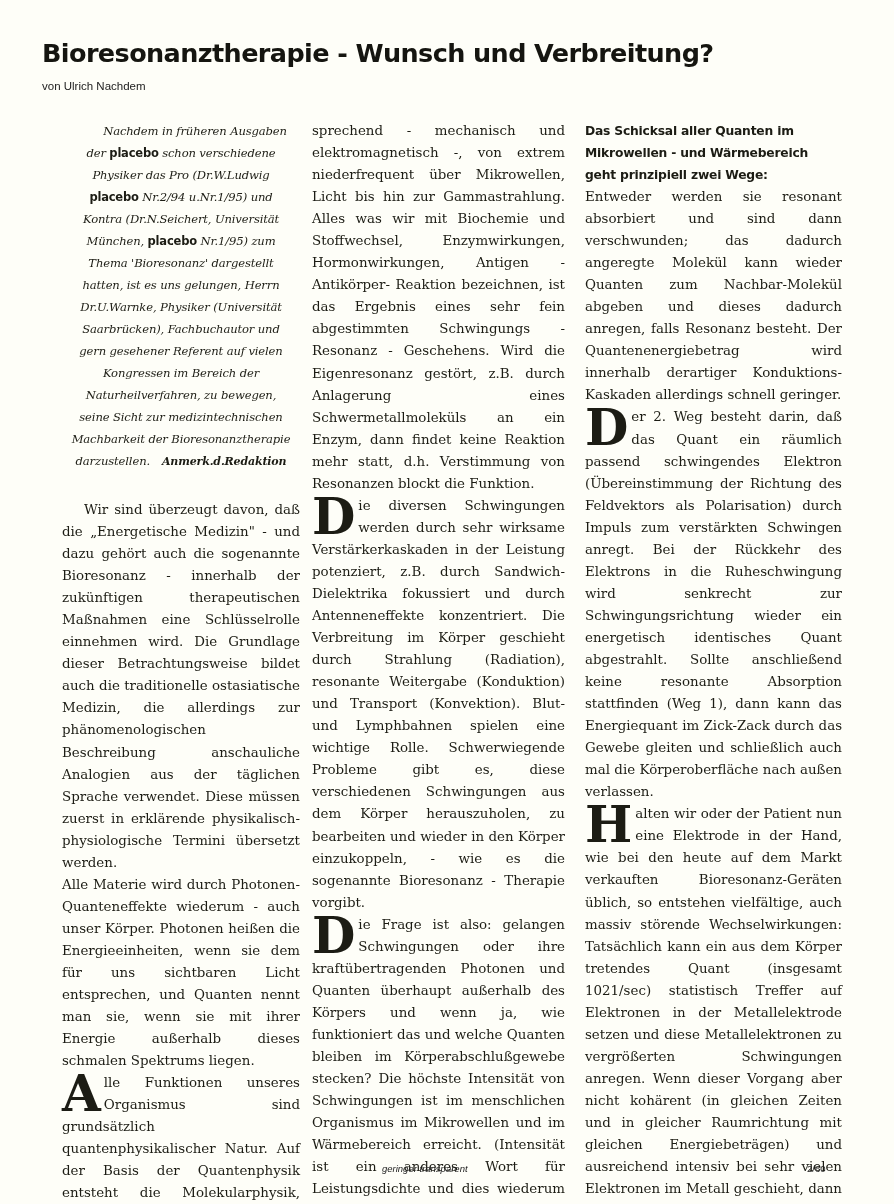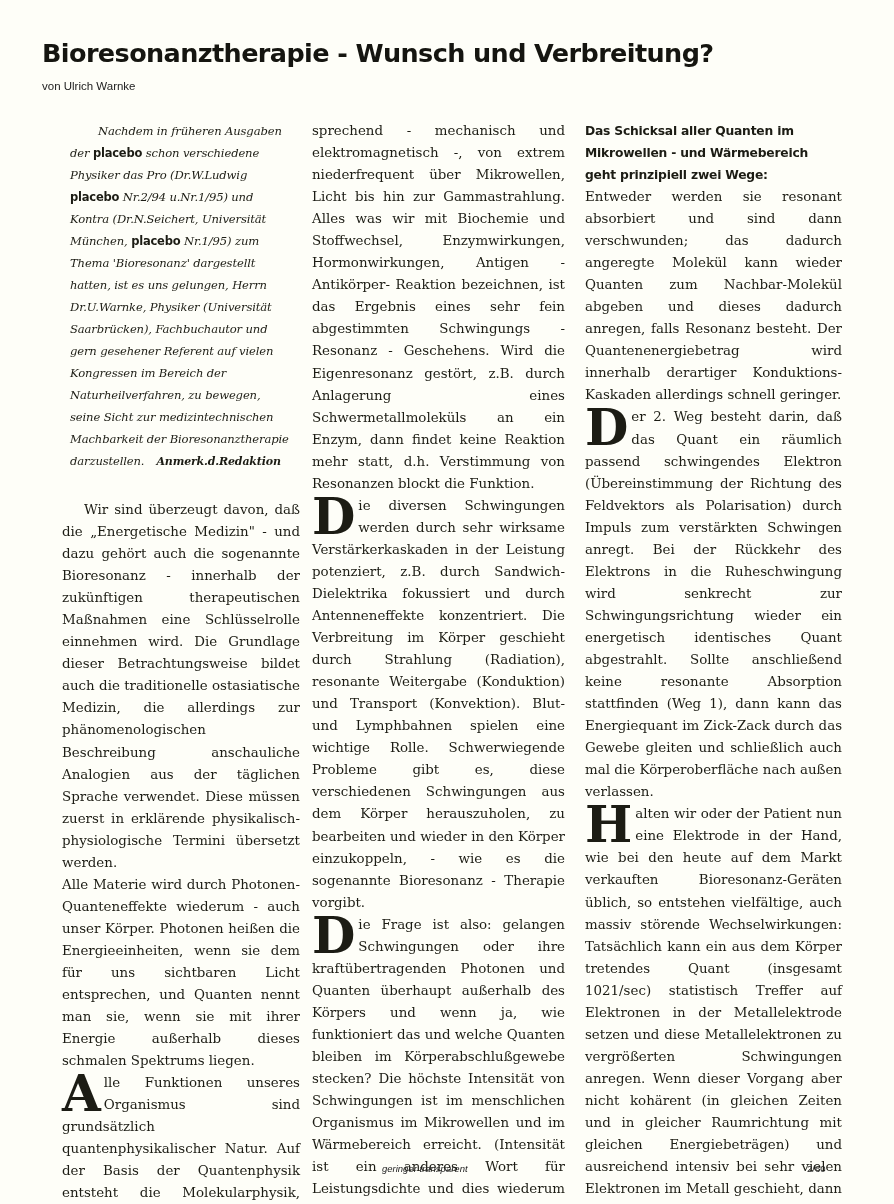--- a/index.html
+++ b/index.html
@@ -25,21 +25,21 @@
     position: absolute; top: 120px;
     font-size: 13.4px; line-height: 22.05px;
     text-align: justify;
   }
   .col p { margin: 0; }
   .col1 { left: 62px; width: 238px; }
   .col2 { left: 312px; width: 253px; }
   .col3 { left: 585px; width: 257px; }
   .intro {
     font-style: italic; font-size: 11.6px; line-height: 22px;
-    text-align: left; margin-left: 8px !important; width: 222px;
+    text-align: center; margin-left: 8px !important; width: 222px;
     text-indent: 28px;
     letter-spacing: -0.15px;
     margin-bottom: 26px !important;
   }
   .intro .brand {
     font-family: "DejaVu Sans", sans-serif; font-style: normal;
     font-weight: bold; font-size: 11.5px; letter-spacing: -0.2px;
   }
   .intro .note { font-size: 11px; margin-left: 12px; font-weight: bold; }
   .indent { text-indent: 22px; }
@@ -61,21 +61,21 @@
   .footer-right {
     position: absolute; left: 807px; top: 1163px;
     font-family: "Liberation Sans", sans-serif;
     font-size: 9.5px; color: #222;
   }
 </style>
 </head>
 <body>
 
 <div class="title">Bioresonanztherapie - Wunsch und Verbreitung?</div>
-<div class="byline">von Ulrich Warnke</div>
+<div class="byline">von Ulrich Nachdem</div>
 
 <div class="col col1">
   <p class="intro"><span>Nachdem in früheren Ausgaben der </span><span class="brand">placebo</span><span> schon verschiedene Physiker das Pro (Dr.W.Ludwig </span><span class="brand">placebo</span><span> Nr.2/94 u.Nr.1/95) und Kontra (Dr.N.Seichert, Universität München, </span><span class="brand">placebo</span><span> Nr.1/95) zum Thema 'Bioresonanz' dargestellt hatten, ist es uns gelungen, Herrn Dr.U.Warnke, Physiker (Universität Saarbrücken), Fachbuchautor und gern gesehener Referent auf vielen Kongressen im Bereich der Naturheilverfahren, zu bewegen, seine Sicht zur medizintechnischen Machbarkeit der Bioresonanztherapie darzustellen.</span><span class="note">Anmerk.d.Redaktion</span></p>
   <p class="indent">Wir sind überzeugt davon, daß die „Energetische Medizin" - und dazu gehört auch die sogenannte Bioresonanz - innerhalb der zukünftigen therapeutischen Maßnahmen eine Schlüsselrolle einnehmen wird. Die Grundlage dieser Betrachtungsweise bildet auch die traditionelle ostasiatische Medizin, die allerdings zur phänomenologischen Beschreibung anschauliche Analogien aus der täglichen Sprache verwendet. Diese müssen zuerst in erklärende physikalisch-physiologische Termini übersetzt werden.</p>
   <p>Alle Materie wird durch Photonen-Quanteneffekte wiederum - auch unser Körper. Photonen heißen die Energieeinheiten, wenn sie dem für uns sichtbaren Licht entsprechen, und Quanten nennt man sie, wenn sie mit ihrer Energie außerhalb dieses schmalen Spektrums liegen.</p>
   <p><span class="dropcap">A</span><span>lle Funktionen unseres Organismus sind grundsätzlich quantenphysikalischer Natur. Auf der Basis der Quantenphysik entsteht die Molekularphysik, daraus die Anatomie/Morphologie und darauf wiederum baut schließlich die Physiologie und Psychologie auf. In unserem Körper schwingt es dement-</span></p>
 </div>
 
 <div class="col col2">
   <p>sprechend - mechanisch und elektromagnetisch -, von extrem niederfrequent über Mikrowellen, Licht bis hin zur Gammastrahlung. Alles was wir mit Biochemie und Stoffwechsel, Enzymwirkungen, Hormonwirkungen, Antigen - Antikörper- Reaktion bezeichnen, ist das Ergebnis eines sehr fein abgestimmten Schwingungs - Resonanz - Geschehens. Wird die Eigenresonanz gestört, z.B. durch Anlagerung eines Schwermetallmoleküls an ein Enzym, dann findet keine Reaktion mehr statt, d.h. Verstimmung von Resonanzen blockt die Funktion.</p>

